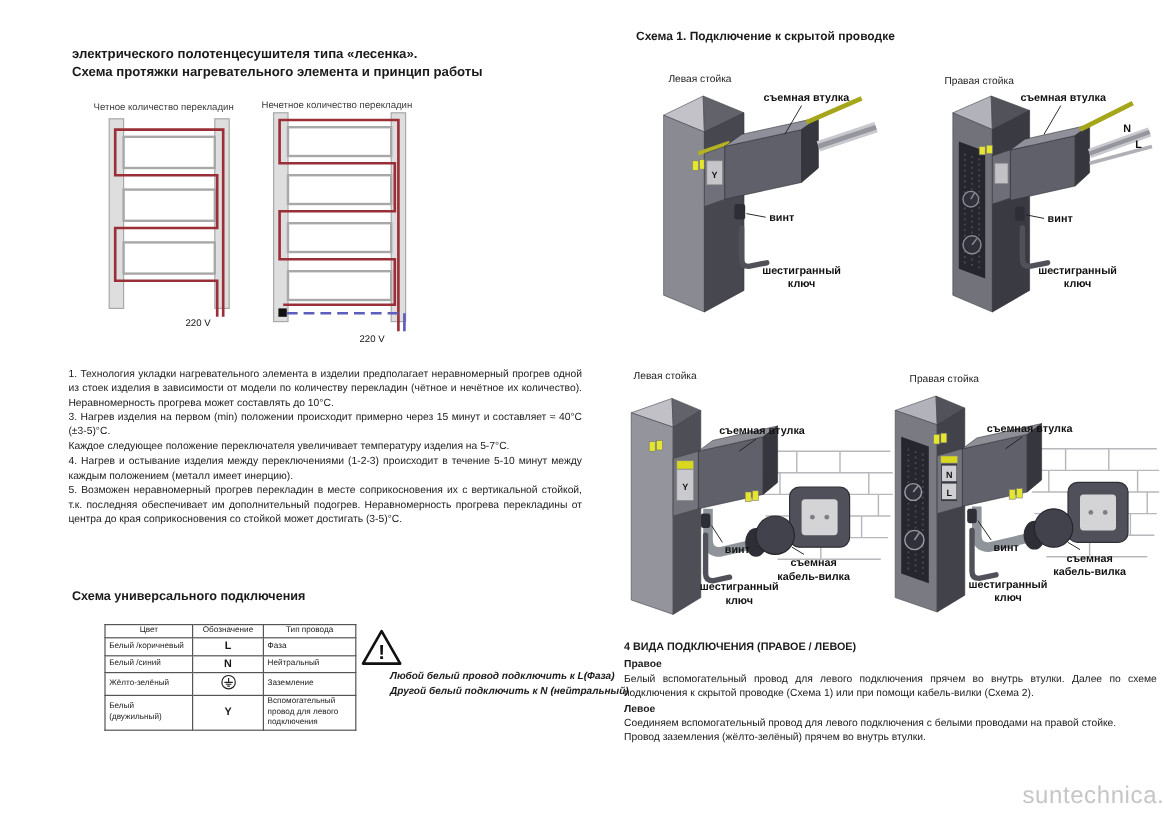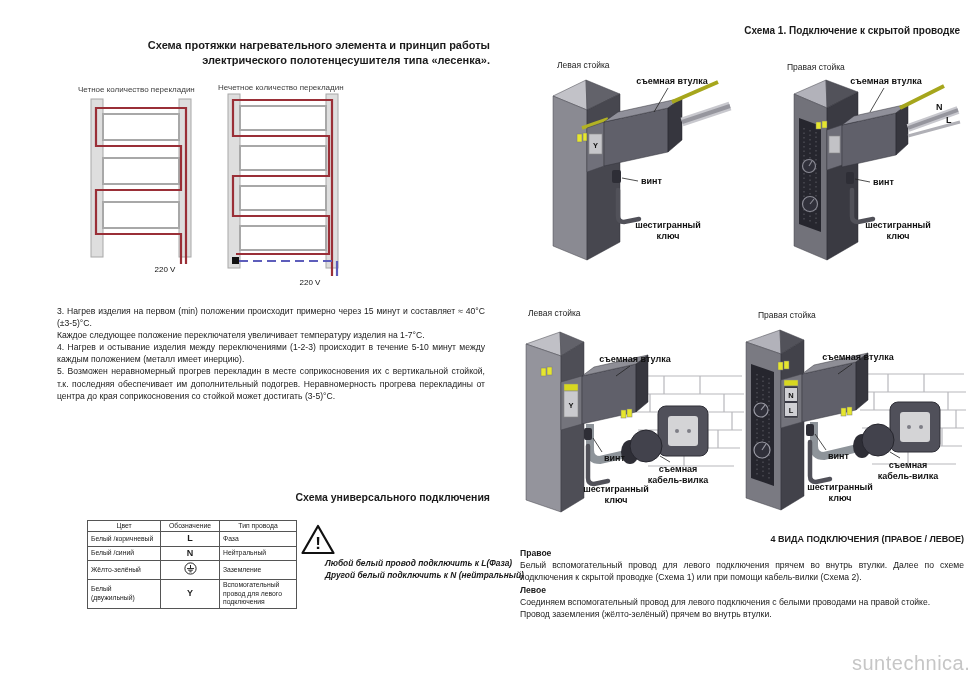--- a/index.html
+++ b/index.html
@@ -1,20 +1,20 @@
 <!DOCTYPE html>
 <html><head>
 <meta charset="utf-8">
 <style>
   html,body{margin:0;padding:0;background:#ffffff;}
   .page{position:relative;width:970px;height:686px;background:#fff;overflow:hidden;
         font-family:"Liberation Sans","DejaVu Sans",sans-serif;color:#1a1a1a;}
   .abs{position:absolute;}
   .bold{font-weight:bold;}
-  .center{text-align:right;}
+  .center{text-align:left;}
   .just{text-align:justify;}
   .doc-title{font-size:11px;font-weight:bold;line-height:15px;}
   .sec-title{font-size:10px;font-weight:bold;}
   .cap{font-size:8px;color:#3c3c3c;}
   .postlabel{font-size:8.5px;color:#222;}
   .paras p{margin:0;font-size:8.6px;line-height:12.1px;text-align:justify;}
   .rbody div{font-size:8.6px;line-height:12.2px;}
   .rbody .bold{font-size:8.6px;}
   table.conn{border-collapse:collapse;font-size:6.8px;line-height:1.25;}
   table.conn td,table.conn th{border:1px solid #555;padding:1px 3px;vertical-align:middle;}
@@ -26,22 +26,22 @@
   svg{font-family:inherit;}
   svg text{fill:#111;}
   .illab{font-size:9px;font-weight:bold;}
 </style>
 </head>
 <body>
 
 <div class="page">
 
   <div class="abs center doc-title" style="left:60px;top:38px;width:430px">
+    <div>электрического полотенцесушителя типа «лесенка».</div>
     <div>Схема протяжки нагревательного элемента и принцип работы</div>
-    <div>электрического полотенцесушителя типа «лесенка».</div>
   </div>
 
   <div class="abs cap" style="left:78px;top:85px">Четное количество перекладин</div>
   <div class="abs cap" style="left:218px;top:83px">Нечетное количество перекладин</div>
 
   <svg class="abs" style="left:85px;top:96px" width="112" height="180" viewBox="0 0 112 180">
     <rect x="6" y="3" width="12" height="158" fill="#dedede" stroke="#a8a8a8"></rect>
     <rect x="94" y="3" width="12" height="158" fill="#dedede" stroke="#a8a8a8"></rect>
     <rect x="18" y="18" width="76" height="26" fill="#fff" stroke="#a8a8a8" stroke-width="2"></rect>
     <rect x="18" y="62" width="76" height="26" fill="#fff" stroke="#a8a8a8" stroke-width="2"></rect>
@@ -58,22 +58,23 @@
     <rect x="18" y="96" width="86" height="24" fill="#fff" stroke="#a8a8a8" stroke-width="2"></rect>
     <rect x="18" y="136" width="86" height="24" fill="#fff" stroke="#a8a8a8" stroke-width="2"></rect>
     <path d="M 110 186 V 10 H 11 V 46 H 107 V 86 H 11 V 126 H 107 V 164 H 14" fill="none" stroke="#9a2f37" stroke-width="2.2"></path>
     <rect x="10" y="167" width="7" height="7" fill="#111"></rect>
     <path d="M 17 171 H 115" fill="none" stroke="#5d5dbb" stroke-width="2.2" stroke-dasharray="9 5"></path>
     <path d="M 115 171 V 186" fill="none" stroke="#5d5dbb" stroke-width="2.2"></path>
     <text x="88" y="195" text-anchor="middle" font-size="8">220 V</text>
   </svg>
 
   <div class="abs paras" style="left:57px;top:305px;width:428px">
+    <p>1.  Технология укладки нагревательного элемента в изделии предполагает неравномерный прогрев одной из стоек изделия в зависимости от модели по количеству перекладин (чётное и нечётное их количество). Неравномерность прогрева может составлять до 10°С.</p>
     <p>3.  Нагрев изделия на первом (min) положении происходит примерно через 15 минут и составляет ≈ 40°С (±3-5)°С.</p>
-    <p>Каждое следующее положение переключателя увеличивает температуру изделия на 1-7°С.</p>
+    <p>Каждое следующее положение переключателя увеличивает температуру изделия на 5-7°С.</p>
     <p>4.  Нагрев и остывание изделия между переключениями (1-2-3) происходит в течение 5-10 минут между каждым положением (металл имеет инерцию).</p>
     <p>5.  Возможен неравномерный прогрев перекладин в месте соприкосновения их с вертикальной стойкой, т.к. последняя обеспечивает им дополнительный подогрев. Неравномерность прогрева перекладины от центра до края соприкосновения со стойкой может достигать (3-5)°С.</p>
   </div>
 
   <div class="abs center sec-title" style="left:60px;top:491px;width:430px;font-size:10.5px">Схема универсального подключения</div>
 
   <table class="conn abs" style="left:87px;top:520px">
     <tbody>
         <tr>
       <th>Цвет</th>

